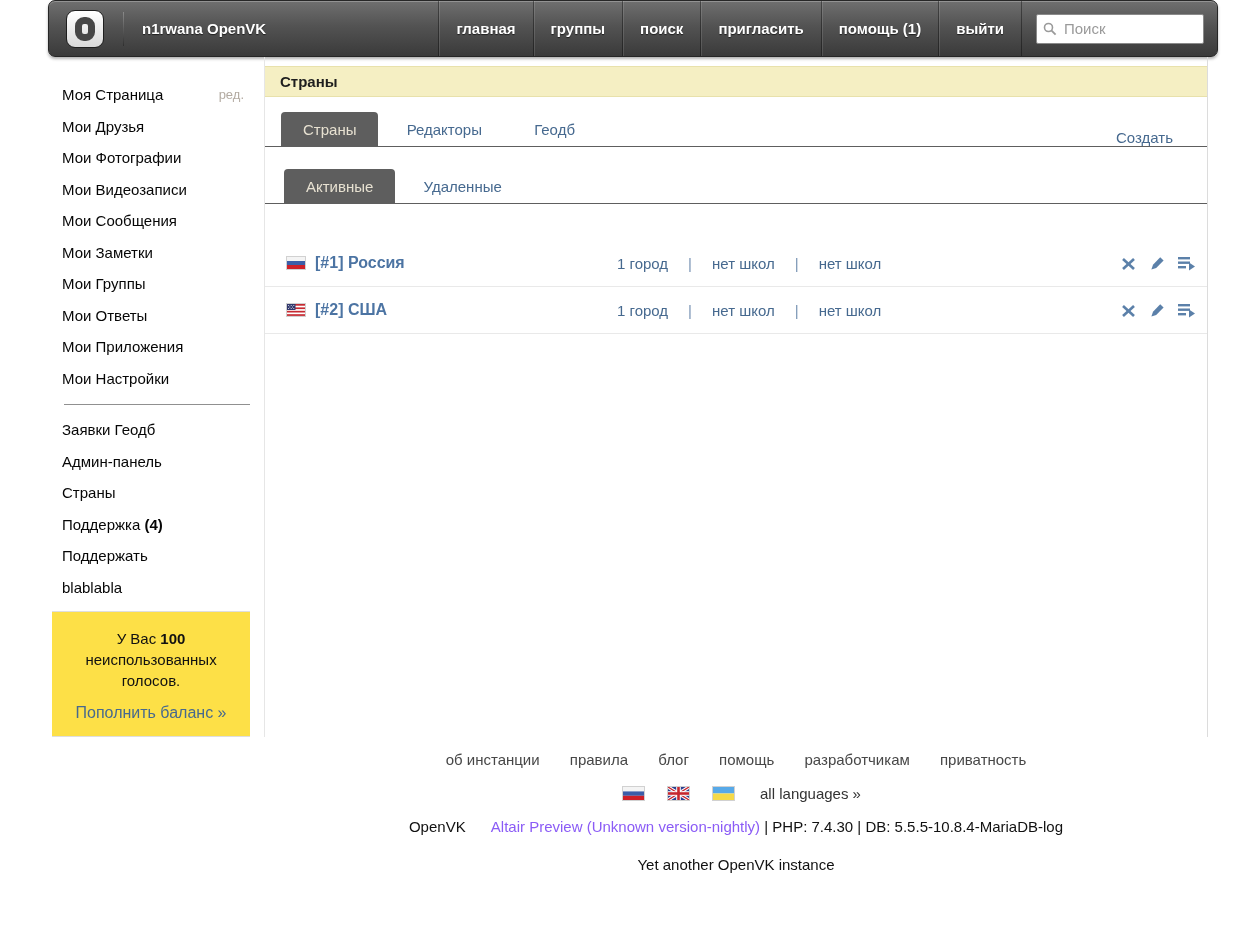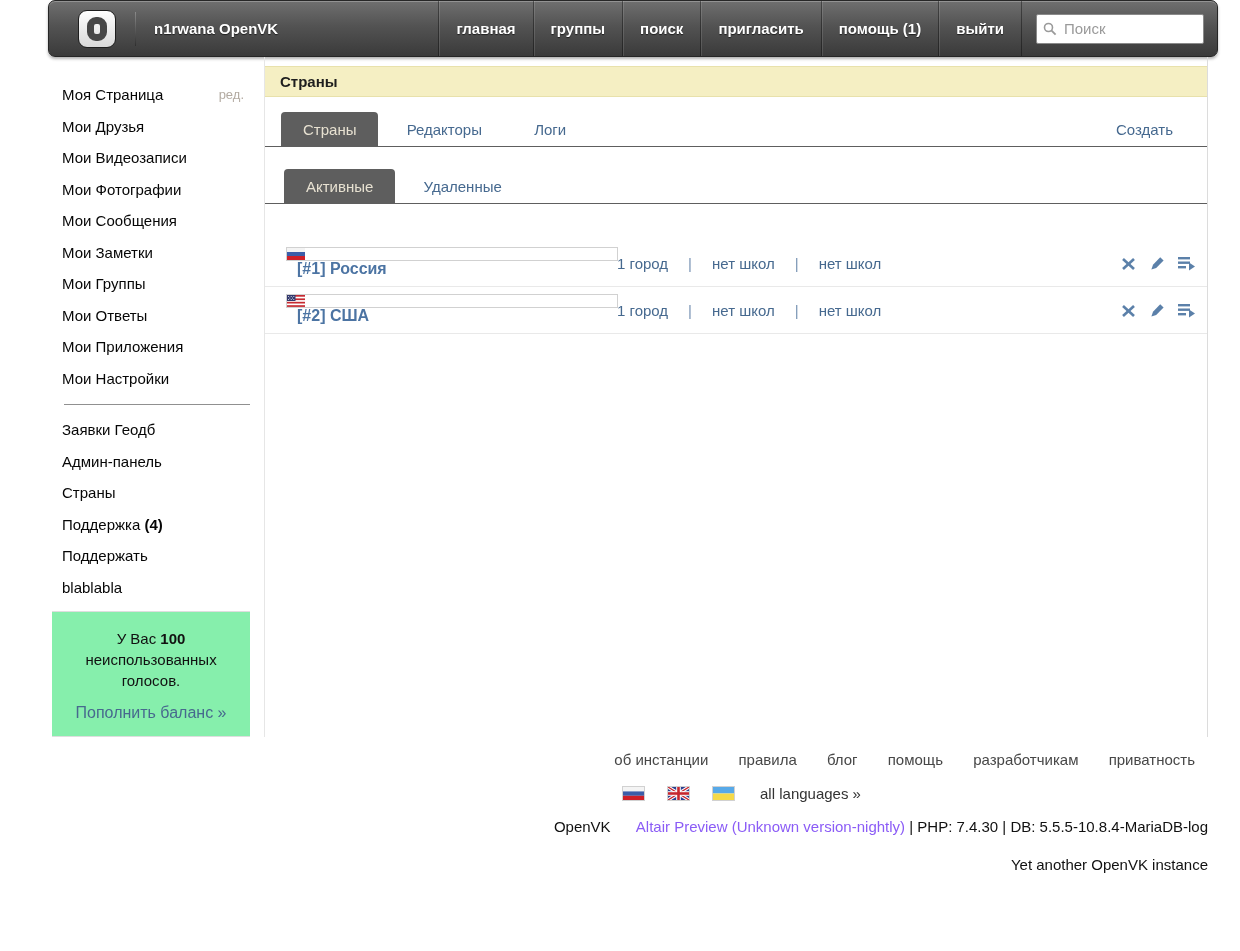--- a/index.html
+++ b/index.html
@@ -5,21 +5,21 @@
   * { margin:0; padding:0; box-sizing:border-box; }
   html,body { background:#fff; width:1240px; min-height:951px;
     font-family:"Liberation Sans", sans-serif; font-size:15px; color:#000; }
   a { text-decoration:none; cursor:pointer; }
   .wrapper { width:1170px; margin-left:48px; }
 
   
   .hdr { height:57px; display:flex; align-items:center;
     background:linear-gradient(180deg,#6f6f6f 0%,#535353 45%,#3a3a3a 100%);
     border:1px solid #262626; border-radius:7px;
-    box-shadow:0 2px 3px rgba(0,0,0,.3), inset 0 1px 0 rgba(255,255,255,.25);padding-left:12px; }
+    box-shadow:0 2px 3px rgba(0,0,0,.3), inset 0 1px 0 rgba(255,255,255,.25); }
   .logo { width:38px; height:38px; margin-left:17px; border-radius:9px;
     background:linear-gradient(#ffffff,#d9d9d9); border:1px solid #1e1e1e;
     display:flex; align-items:center; justify-content:center;
     box-shadow:inset 0 1px 0 #fff; }
   .logo-o { width:20px; height:24px; border:7px solid #464646; border-radius:9px; }
   .hdr-sep { width:1px; height:34px; margin:0 18px 0 19px;
     background:linear-gradient(180deg,#8a8a8a,#2f2f2f); }
   .site-title { color:#fff; font-weight:bold; font-size:15px;
     text-shadow:0 1px 1px rgba(0,0,0,.6); }
   .hdr-spacer { flex:1; }
@@ -39,57 +39,57 @@
   
   .body-row { display:flex; align-items:stretch; }
   .sidebar { width:202px; padding:22px 0 0 14px; flex-shrink:0; }
   .side-item { display:block; height:31.5px; line-height:31.5px;
     color:#060606; font-size:15px; }
   .side-item-row { display:flex; justify-content:space-between;
     align-items:center; padding-right:6px;gap:8px; }
   .edit-lbl { color:#b3aba2; font-size:13px; }
   .side-div { border-top:1px solid #909090; margin:10px 0 9px 2px; }
   .badge-b { font-weight:bold; }
-  .vote-box { margin:8px 0 0 -10px; width:198px; background:#86efac;
+  .vote-box { margin:8px 0 0 -10px; width:198px; background:#fde047;
     border-top:1px solid #dedede; border-bottom:1px solid #dedede;
     padding:16px 8px 14px; text-align:center; }
   .vote-text { line-height:21px; color:#111; }
   .vote-link { display:inline-block; margin-top:13px; color:#47698e; font-size:16px; }
 
   
   .content { flex:1; margin:0 10px 0 14px;
     border-left:1px solid #e6e6e6; border-right:1px solid #dcdcdc; }
   .page-hdr { margin-top:9px; height:31px; line-height:30px;
     background:#f5efc3; border-top:1px solid #e8e1ab; border-bottom:1px solid #e8e1ab;
     padding-left:15px; font-weight:bold; font-size:15px; color:#1e1e1e; }
   .tabs { border-bottom:1px solid #5e5e5e; height:35px; margin-top:15px;
     padding-left:16px; position:relative; }
   .subtabs { margin-top:22px; padding-left:19px; }
   .tab-active { display:inline-block; line-height:35px; padding:0 22px;
     background:#5e5e5e; color:#e7e1d1; font-size:15px;
     border-radius:4px 4px 0 0; vertical-align:bottom; }
   .tab-link { display:inline-block; line-height:35px; padding:0 24px;
     color:#46698f; font-size:15px; vertical-align:bottom; }
-  .create-link { position:absolute; right:34px; top:0; line-height:35px;
+  .create-link { position:absolute; right:34px; top:8px; line-height:35px;
     color:#46698f; font-size:15px; }
   .country-list { margin-top:36px; }
   .country-row { display:flex; align-items:center; height:47px;
     border-bottom:1px solid #e9e9e9; padding:0 11px 0 22px; }
-  .cname-wrap { display:flex; width:330px;flex-direction:column; }
+  .cname-wrap { display:flex; align-items:center; width:330px; }
   .flag { display:inline-flex; line-height:0;
     outline:1px solid rgba(0,0,0,.18); }
   .country-name { margin-left:10px; font-weight:bold; font-size:16px; color:#4c74a3; }
   .stats { display:flex; align-items:center; font-size:15px; }
   .stat { color:#46698f; }
   .pipe { color:#7b96b5; margin:0 20px; }
   .row-actions { margin-left:auto; display:flex; align-items:center; gap:11px; }
   .act { display:inline-flex; line-height:0; cursor:pointer; }
 
   
-  .footer { margin:14px 0 0 216px; width:944px; text-align:right; }
+  .footer { margin:14px 0 0 216px; width:944px; text-align:center; }
   .f-links a { display:inline-block; margin:0 13px; color:#474747; font-size:15px; }
   .f-langs { margin-top:17px; display:flex; align-items:center; justify-content:center; }
   .f-langs .flag { margin:0 12px; }
   .all-langs { margin-left:14px; color:#333; font-size:15px; }
   .f-version { margin-top:16px; font-size:15px; color:#111; }
   .f-version a { color:#8b5cf6;margin-left:21px; }
   .f-tagline { margin-top:21px; font-size:15px; color:#111; }
 </style>
 </head>
 <body>
@@ -121,22 +121,22 @@
   </div>
 
   <div class="body-row">
 
     <div class="sidebar">
       <div class="side-item side-item-row">
         <a>Моя Страница</a>
         <a class="edit-lbl">ред.</a>
       </div>
       <a class="side-item">Мои Друзья</a>
+      <a class="side-item">Мои Фотографии</a>
       <a class="side-item">Мои Видеозаписи</a>
-      <a class="side-item">Мои Фотографии</a>
       <a class="side-item">Мои Сообщения</a>
       <a class="side-item">Мои Заметки</a>
       <a class="side-item">Мои Группы</a>
       <a class="side-item">Мои Ответы</a>
       <a class="side-item">Мои Приложения</a>
       <a class="side-item">Мои Настройки</a>
 
       <div class="side-div"></div>
 
       <a class="side-item">Заявки Геодб</a>
@@ -151,21 +151,21 @@
         <a class="vote-link">Пополнить баланс »</a>
       </div>
     </div>
 
     <div class="content">
       <div class="page-hdr">Страны</div>
 
       <div class="tabs">
         <span class="tab-active">Страны</span>
         <a class="tab-link">Редакторы</a>
-        <a class="tab-link">Логи</a>
+        <a class="tab-link">Геодб</a>
         <a class="create-link">Создать</a>
       </div>
 
       <div class="tabs subtabs">
         <span class="tab-active">Активные</span>
         <a class="tab-link">Удаленные</a>
       </div>
 
       <div class="country-list">
 

